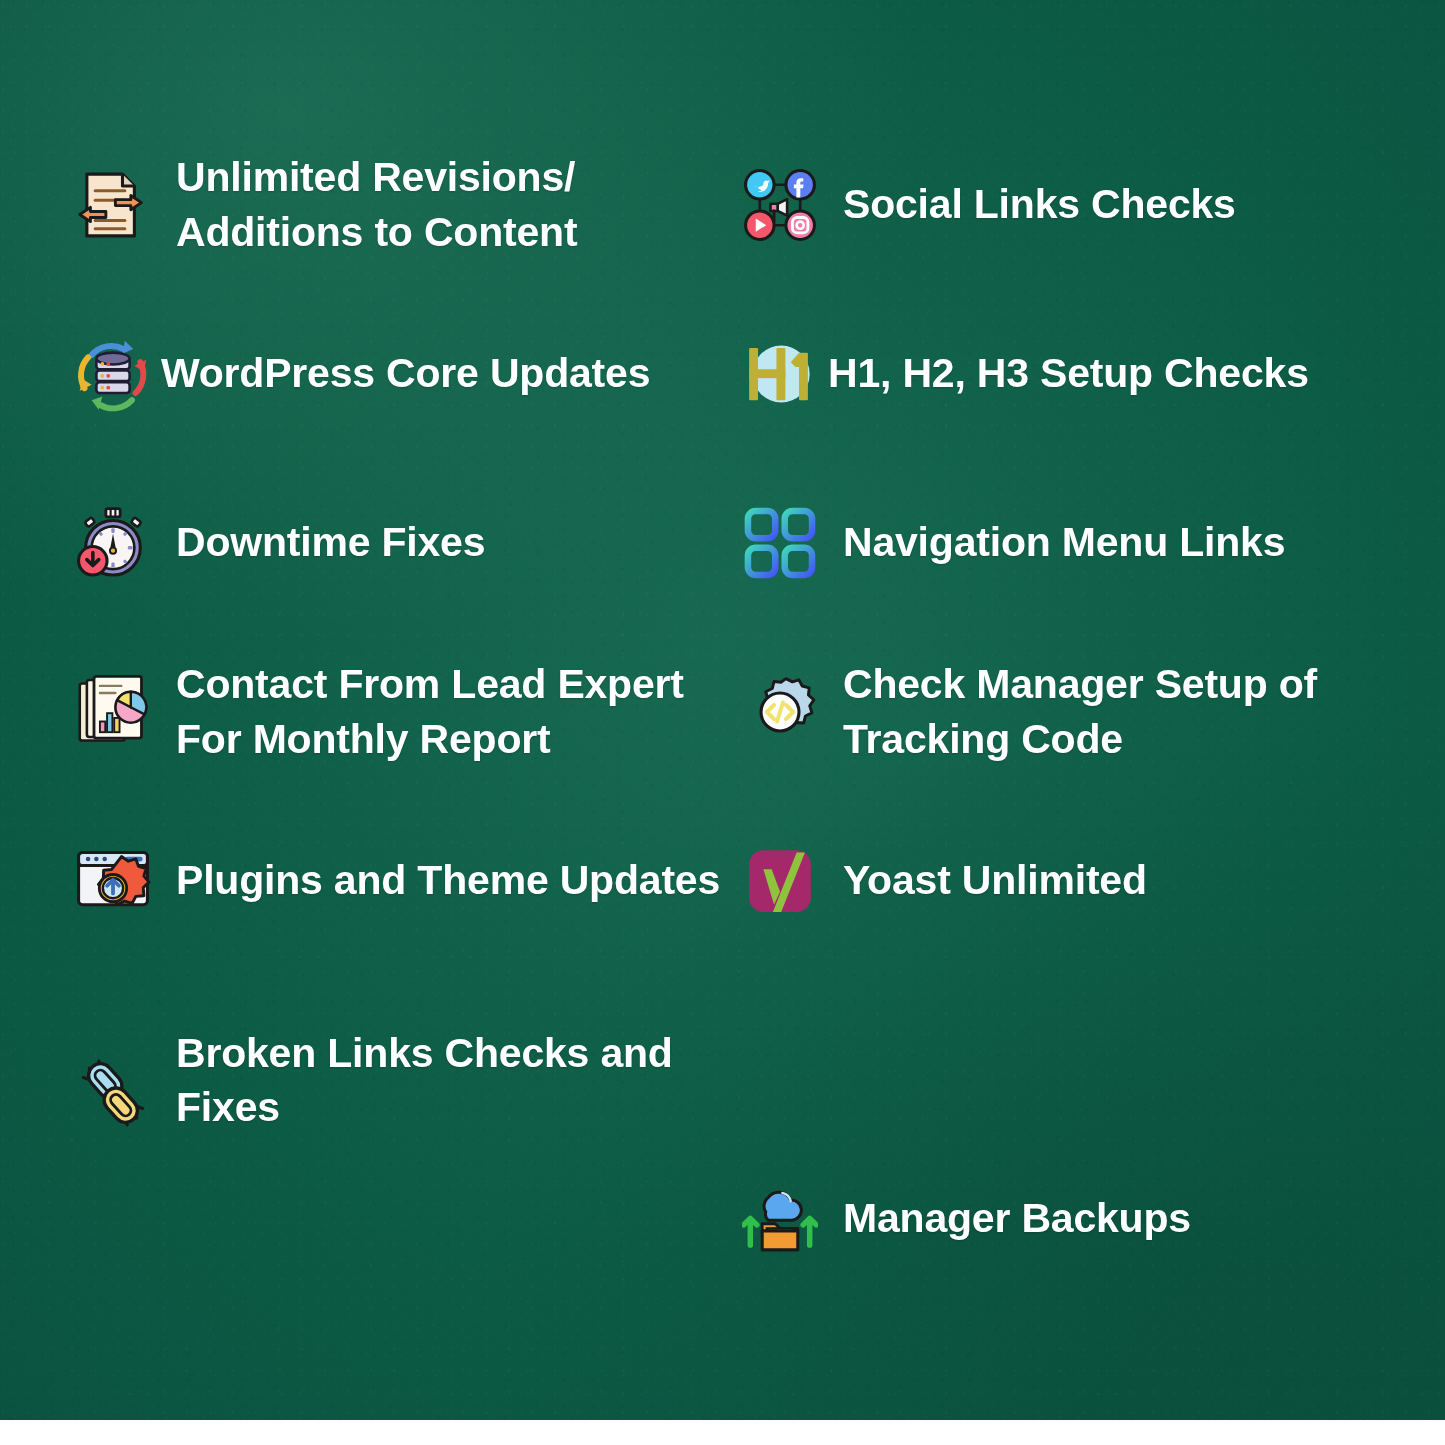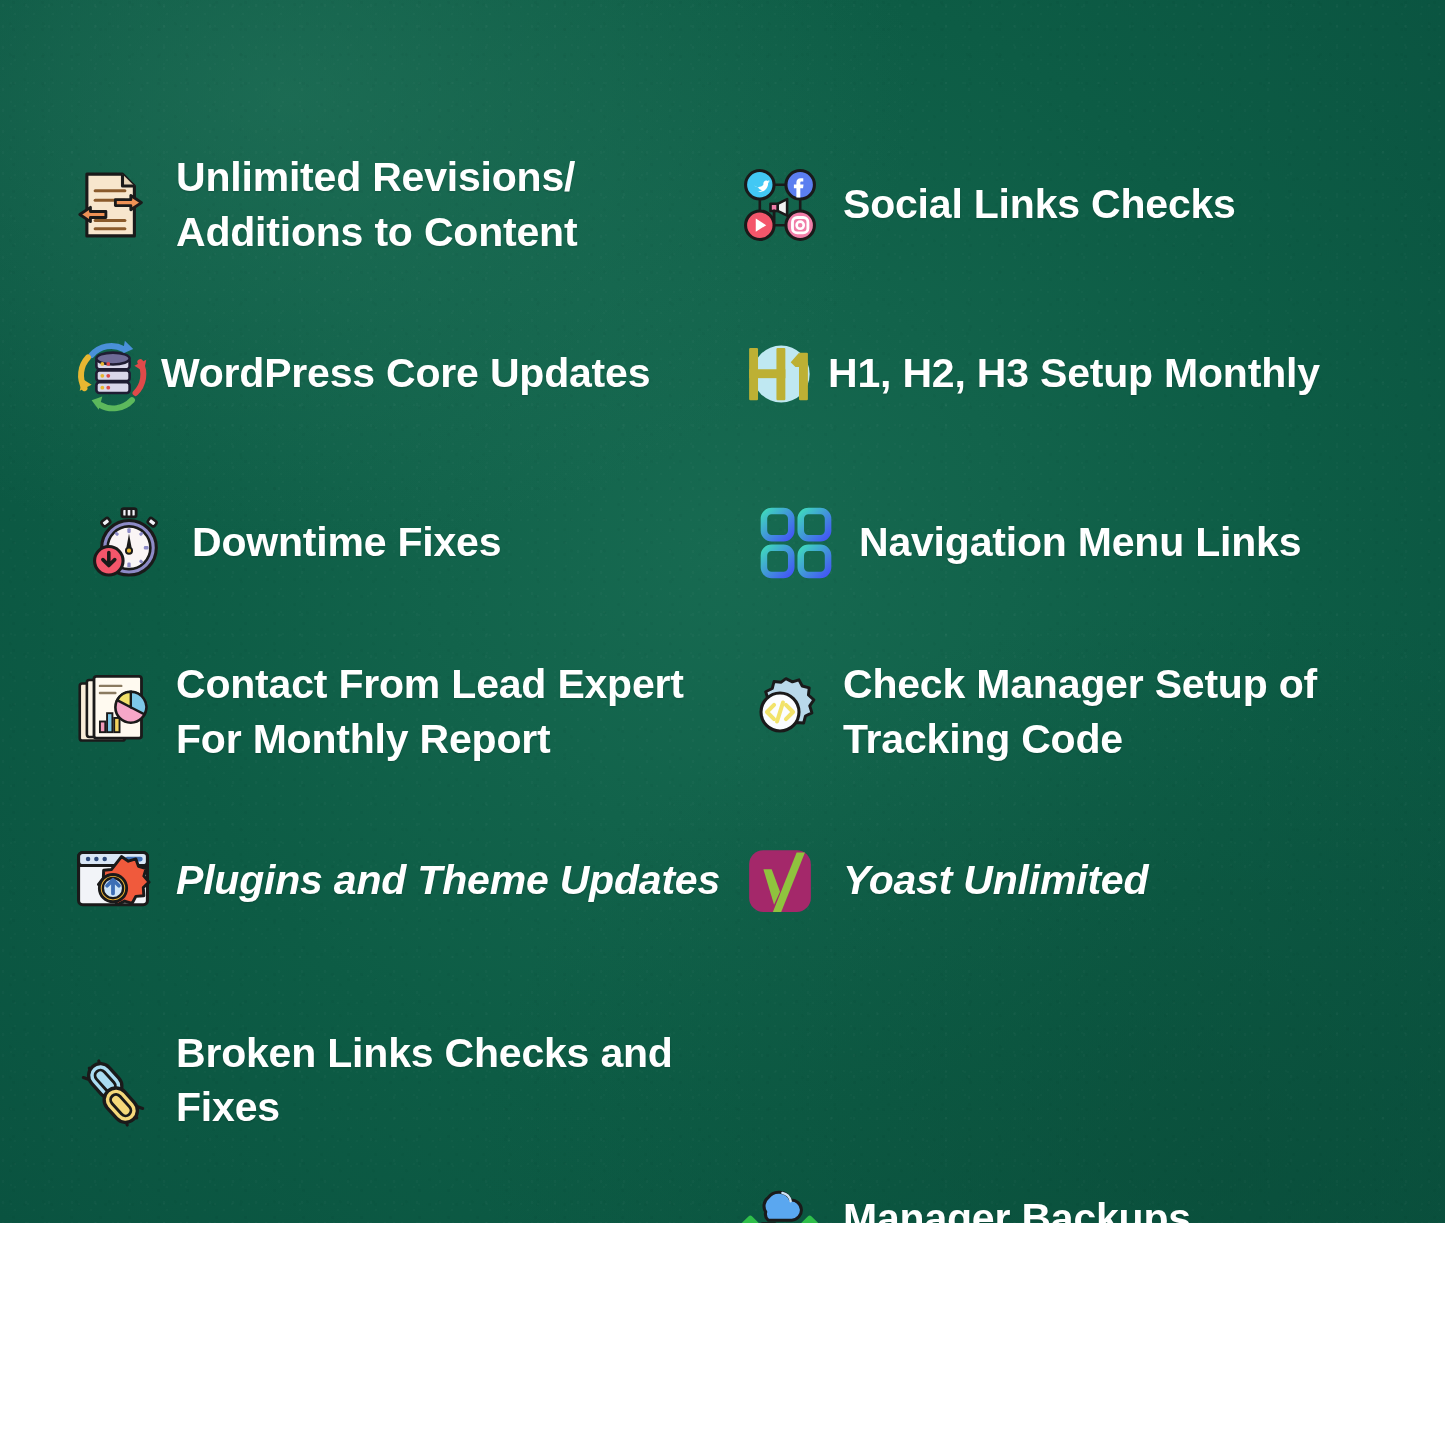--- a/index.html
+++ b/index.html
@@ -4,21 +4,21 @@
 <title>Service Features List</title>
 <style>
   * { margin:0; padding:0; box-sizing:border-box; }
   html, body {
     width:1445px; height:1445px;
     overflow:hidden;
     font-family:"Liberation Sans", sans-serif;
   }
   #poster {
     position:relative;
-    width:1445px; height:1223px;
+    width:1445px; height:1420px;
     background-color:#0f614a;
     background-image:
       radial-gradient(ellipse 70% 60% at 20% 8%, rgba(40,120,95,0.55) 0%, rgba(40,120,95,0) 62%),
       radial-gradient(ellipse 80% 70% at 85% 95%, rgba(9,74,55,0.55) 0%, rgba(9,74,55,0) 65%),
       radial-gradient(circle at 50% 45%, #176a51 0%, #0d5c45 58%, #0a5340 100%);
     overflow:hidden;
   }
   
   #grain {
     position:absolute; inset:0;
@@ -58,22 +58,22 @@
     font-size:41px;
     line-height:1.32;
     font-weight:700;
     letter-spacing:-0.2px;
     text-shadow:0 1px 2px rgba(0,0,0,.18);
     white-space:pre-line;
   }
   
   .c1 { grid-column:1; }
   .c2 { grid-column:2; padding-left:14px; }
-  .r1{grid-row:1;} .r2{grid-row:2;gap:7px;} .r3{grid-row:3;margin-left:16px;} .r4{grid-row:4;}
-  .r5{grid-row:5;font-style:italic;} .r6{grid-row:6;align-items:flex-end;} .r7{grid-row:7;}
+  .r1{grid-row:1;} .r2{grid-row:2;gap:7px;} .r3{grid-row:3;} .r4{grid-row:4;}
+  .r5{grid-row:5;} .r6{grid-row:6;align-items:flex-end;} .r7{grid-row:7;}
 </style>
 </head>
 <body>
 
 <div id="poster">
   <div id="grain"></div>
 
   <div id="grid">
 
     <div class="feature c1 r1">
@@ -249,21 +249,21 @@
           <circle cx="33" cy="32" r="24" fill="#bfe8f2"></circle>
           <g fill="#bdb034">
             <rect x="6" y="10" width="7.5" height="44" rx="1"></rect>
             <rect x="29" y="10" width="7.5" height="44" rx="1"></rect>
             <rect x="6" y="28" width="30.5" height="7.5"></rect>
             <rect x="48" y="14" width="7.5" height="40" rx="1"></rect>
             <path d="M41 22 L48 14 L48 26 L45 26 Z"></path>
           </g>
         </svg>
       </span>
-      <span class="label">H1, H2, H3 Setup Monthly</span>
+      <span class="label">H1, H2, H3 Setup Checks</span>
     </div>
 
     <div class="feature c2 r3">
       <span class="icon-wrap">
         <svg viewBox="0 0 64 64">
           <defs>
             <linearGradient id="mg" x1="0" y1="0" x2="1" y2="1">
               <stop offset="0" stop-color="#3fd6bd"></stop>
               <stop offset="1" stop-color="#4356f6"></stop>
             </linearGradient>

